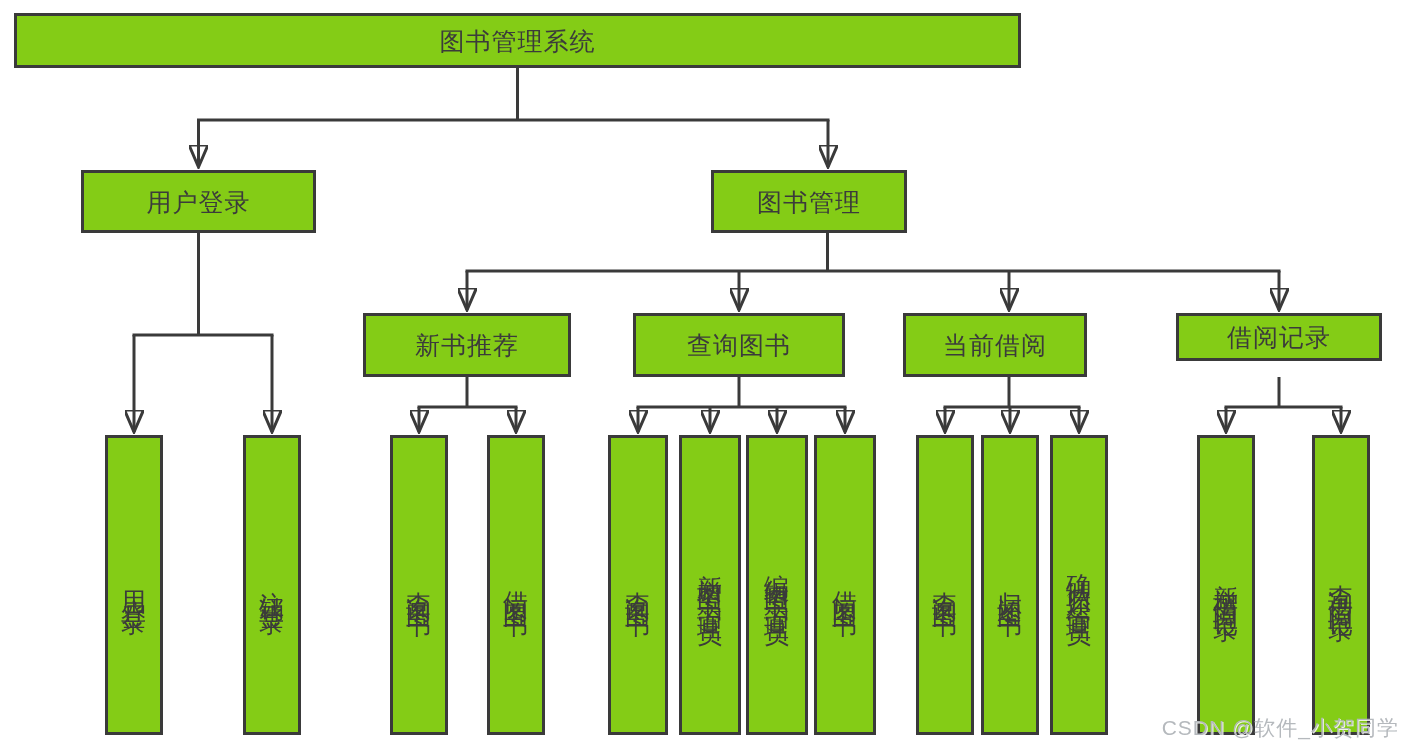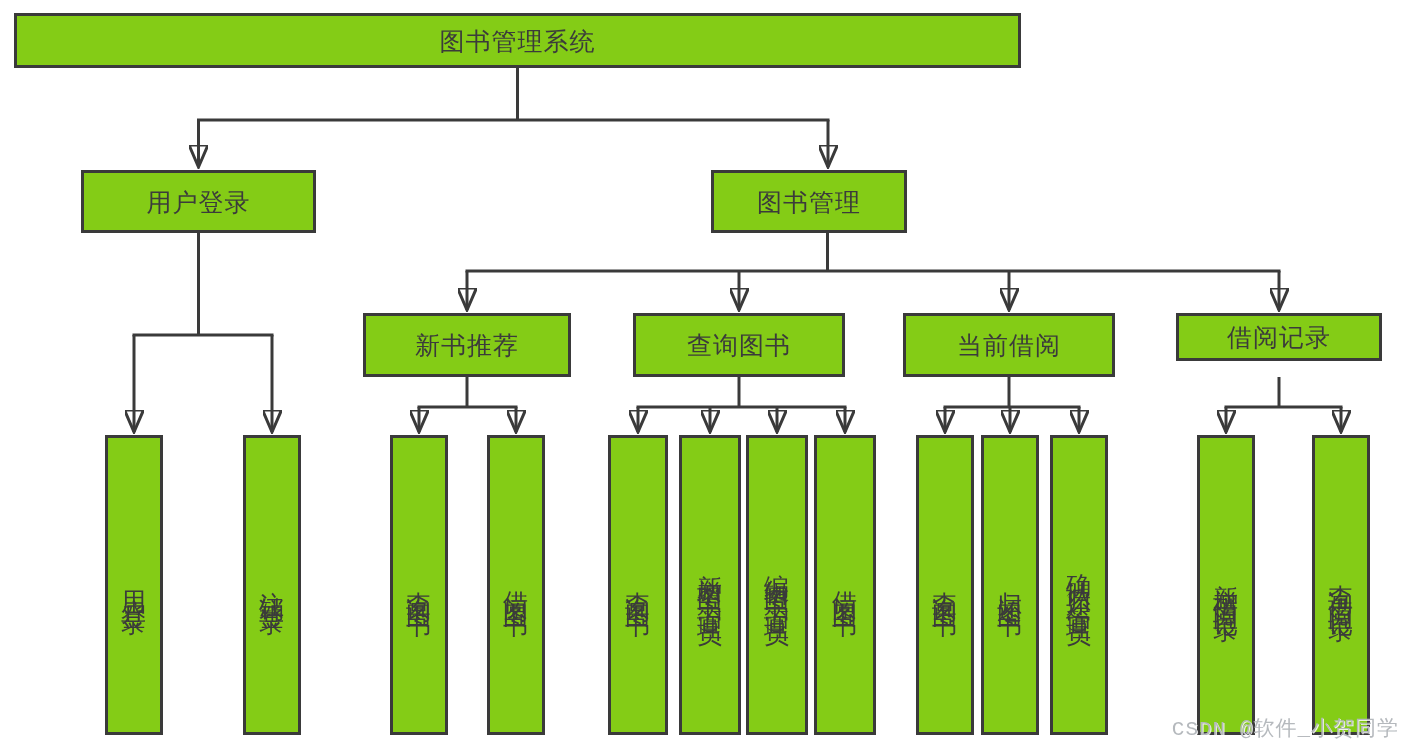--- a/index.html
+++ b/index.html
@@ -8,21 +8,21 @@
   .canvas { position:relative; width:1405px; height:747px; background:var(--background,#ffffff); overflow:hidden; }
   .connectors { position:absolute; left:0; top:0; width:1405px; height:747px; }
   .connectors path { stroke:var(--line,#3a3a3a); stroke-width:3; fill:none; }
   .arrowhead { fill:var(--line,#3a3a3a); stroke:none; }
   .box { position:absolute; border:3px solid var(--line,#3a3a3a); background:#84cc16;
          display:flex; align-items:center; justify-content:center; color:var(--text,#3b3b3b); }
   .box .label { font-size:25px; letter-spacing:1px; line-height:1.2; }
   .box.v .label { writing-mode:vertical-rl; text-orientation:mixed; letter-spacing:7px; }
   .watermark { position:absolute; top:714px; right:6px; font-size:21px; letter-spacing:1px;
                color:var(--watermark,#b5b9bd); white-space:nowrap;
-               text-shadow:1px 1px 0 rgba(255,255,255,0.85);font-family:Liberation Mono, monospace; }
+               text-shadow:1px 1px 0 rgba(255,255,255,0.85); }
 </style>
 </head>
 <body>
 
 <div class="canvas">
 
   <svg class="connectors" width="1405" height="747" viewBox="0 0 1405 747" xmlns="http://www.w3.org/2000/svg">
     <defs>
       <marker id="arrow" markerUnits="userSpaceOnUse" markerWidth="24" markerHeight="19" refX="22" refY="9.5" orient="auto">
         <path class="arrowhead" d="M0,0 L22,9.5 L0,19 Z"></path>
@@ -80,21 +80,21 @@
   <div class="box h" style="left:711px; top:170px; width:196px; height:63px">
     <span class="label">图书管理</span>
   </div>
 
   <div class="box h" style="left:363px; top:313px; width:208px; height:64px">
     <span class="label">新书推荐</span>
   </div>
   <div class="box h" style="left:633px; top:313px; width:212px; height:64px">
     <span class="label">查询图书</span>
   </div>
-  <div class="box h" style="left:903px; top:313px; width:212px; height:64px">
+  <div class="box h" style="left:903px; top:313px; width:184px; height:64px">
     <span class="label">当前借阅</span>
   </div>
   <div class="box h" style="left:1176px; top:313px; width:206px; height:48px">
     <span class="label">借阅记录</span>
   </div>
 
   <div class="box v" style="left:105px; top:435px; width:58px; height:300px">
     <span class="label">用户登录</span>
   </div>
   <div class="box v" style="left:243px; top:435px; width:58px; height:300px">

